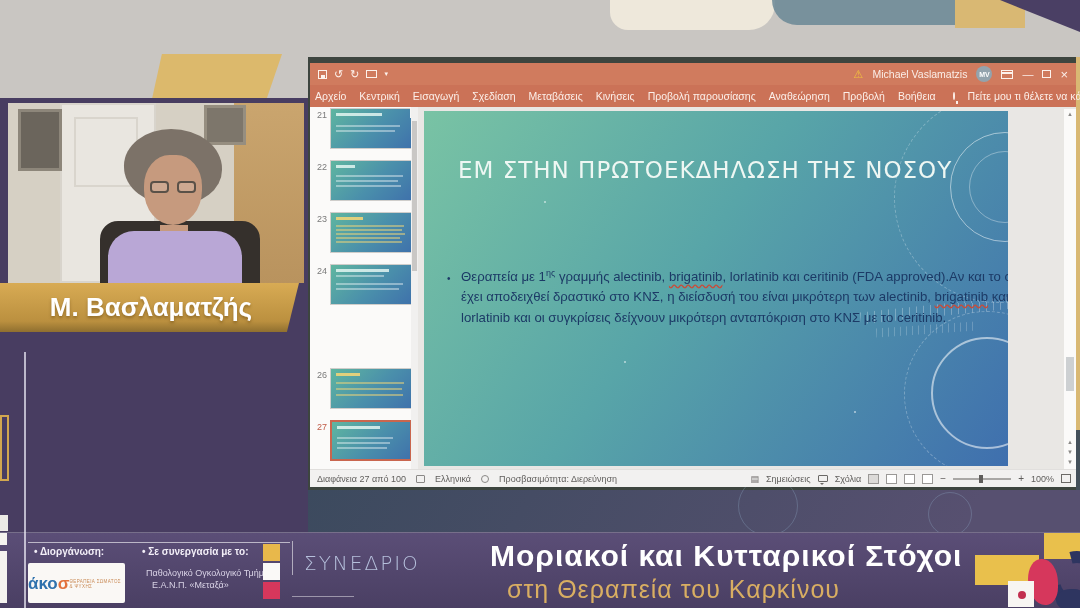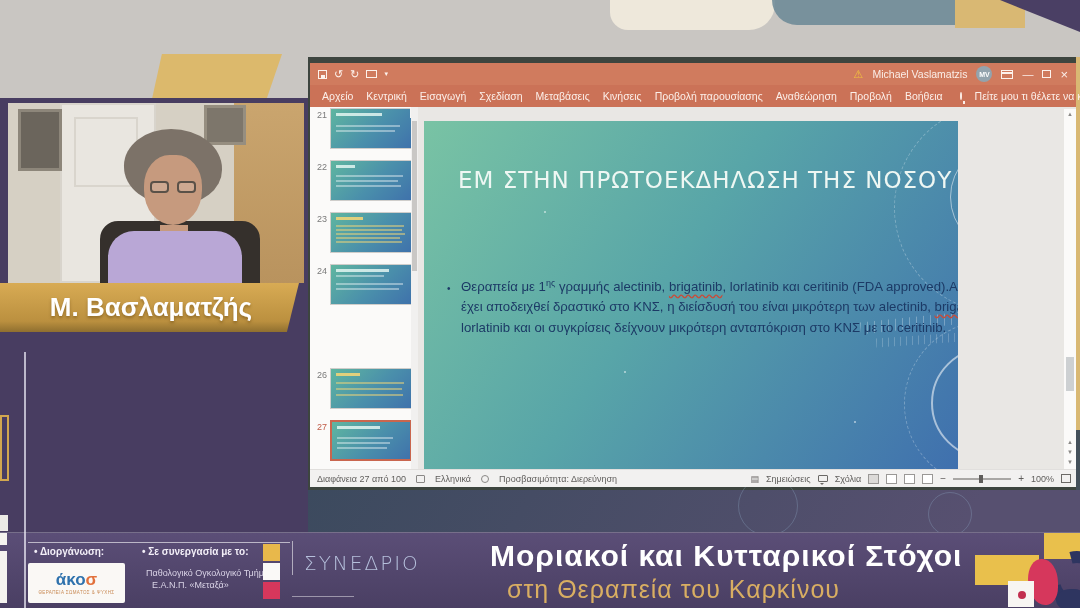--- a/index.html
+++ b/index.html
@@ -78,42 +78,42 @@
   .tb-user { font-size:10.5px; }
   .avatar { width:16px; height:16px; border-radius:50%; background:#93a3ad; color:#fff; font-size:7px;
     display:flex; align-items:center; justify-content:center; font-weight:bold; }
   .ic-ribbon { width:12px; height:9px; border:1.2px solid #fdf2ec; position:relative; }
   .ic-ribbon::after { content:""; position:absolute; left:0; top:1.5px; width:100%; height:1.5px; background:#fdf2ec; }
   .ic-min { font-size:11px; line-height:1; }
   .ic-restore { width:9px; height:8px; border:1.2px solid #fdf2ec; }
   .ic-close { font-size:13px; line-height:1; }
 
   .menubar { left:0; top:22px; width:766px; height:22px; background:#cb7257; display:flex; align-items:center;
-    gap:13px; padding-left:12px; color:#fcefe9; font-size:10.5px; white-space:nowrap; }
+    gap:13px; padding-left:5px; color:#fcefe9; font-size:10.5px; white-space:nowrap; }
   .bulb { width:8px; height:8px; border:1.5px solid #fcefe9; border-radius:50%; position:relative; margin-left:4px; }
   .bulb::after { content:""; position:absolute; left:2px; top:8px; width:2.5px; height:2.5px; background:#fcefe9; }
 
   
   .pane { left:0; top:44px; width:108px; height:362px; background:#fbfaf9; overflow:hidden; }
   .trow { position:absolute; left:0; width:108px; height:48px; }
   .tnum { position:absolute; left:7px; top:2px; font-size:9px; color:#7a7a7a; }
   .thumb { position:absolute; left:20px; top:0; width:82px; height:41px;
     background:linear-gradient(135deg,#5fb6a0,#4a8fab 55%,#3f72ab); border:1px solid #cfcdca; overflow:hidden; }
   .trow.sel .thumb { border:2px solid #c9664e; }
   .trow.sel .tnum { color:#c05b47; }
   .t-title { position:absolute; left:5px; top:4px; height:3px; background:rgba(235,250,245,.8); }
   .t-title.y { background:rgba(232,210,122,.95); }
   .t-line { position:absolute; left:5px; height:2px; background:rgba(255,255,255,.4); }
   .t-line.y { background:rgba(232,210,122,.55); }
   .pane-scroll { position:absolute; left:101px; top:0; width:7px; height:362px; background:#f1f0ef; }
   .pane-scroll .pthumb { position:absolute; left:1px; top:14px; width:5px; height:150px; background:#c9c7c5; }
   .pane-up { position:absolute; left:100px; top:1px; width:8px; height:10px; font-size:5px; color:#8a8886; text-align:center; line-height:10px; background:#f7f6f5; }
 
   
-  .slide { left:114px; top:58px; width:534px; height:355px; overflow:hidden;
+  .slide { left:114px; top:48px; width:584px; height:355px; overflow:hidden;
     background:linear-gradient(125deg,#79c3a4 0%,#58a5a8 45%,#3f6fae 100%); }
   .sl-title { position:absolute; left:34px; top:46px; color:#eef7f3; font-size:23px; letter-spacing:1px;
     font-family:"DejaVu Sans","Liberation Sans",sans-serif; font-weight:400; }
   .sl-bullet-dot { position:absolute; left:23px; top:162px; color:#1c3a66; font-size:10px; }
   .sl-body { position:absolute; left:37px; top:156px; width:592px; font-size:13.2px; line-height:1.52;
     color:#1c3a66; }
   .sl-body sup { font-size:9px; }
   .sq { text-decoration:underline; text-decoration-style:wavy; text-decoration-color:#c94b38; text-underline-offset:2px; }
   .ring { position:absolute; border-radius:50%; }
   .r1 { left:526px; top:21px; width:110px; height:110px; border:1.5px solid rgba(255,255,255,.5); }
@@ -149,21 +149,21 @@
   .zoom-knob { position:absolute; left:26px; top:-3px; width:4px; height:8px; background:#5f5d5b; }
   .pm { font-size:10px; color:#5f5d5b; }
   .ic-fit { width:10px; height:9px; border:1px solid #6b6966; }
 
   
   .footer { left:0; top:532px; width:1080px; height:76px; background:linear-gradient(180deg,#5b4e77,#4a3f63);
     border-top:1px solid rgba(255,255,255,.25); z-index:35; }
   .f-hair { position:absolute; left:28px; top:9px; width:262px; height:1px; background:rgba(255,255,255,.6); }
   .f-lab { position:absolute; font-size:10px; font-weight:bold; color:#f3eff8; }
   .ako-box { position:absolute; left:28px; top:30px; width:97px; height:40px; background:#faf8f5; border-radius:2px;
-    display:flex; flex-direction:column; align-items:center; justify-content:center; }
+    display:flex; flex-direction:row; align-items:center; justify-content:space-between; }
   .ako-name { font-size:17px; line-height:1; }
   .ako-name .bl { color:#2f72ad; font-weight:bold; }
   .ako-name .or { color:#e2713c; font-weight:bold; }
   .ako-tag { font-size:4.5px; letter-spacing:.4px; color:#c98a55; margin-top:2px; }
   .f-small { position:absolute; font-size:9px; color:#d9d3e6; }
   .sq-gold { position:absolute; left:263px; top:11px; width:17px; height:17px; background:#e8b84b; }
   .sq-white { position:absolute; left:263px; top:30px; width:17px; height:17px; background:#faf9f7; }
   .sq-red { position:absolute; left:263px; top:49px; width:17px; height:17px; background:#d6375c; }
   .f-vline { position:absolute; left:292px; top:8px; width:1px; height:34px; background:rgba(255,255,255,.55); }
   .f-hline2 { position:absolute; left:292px; top:63px; width:62px; height:1px; background:rgba(255,255,255,.45); }

